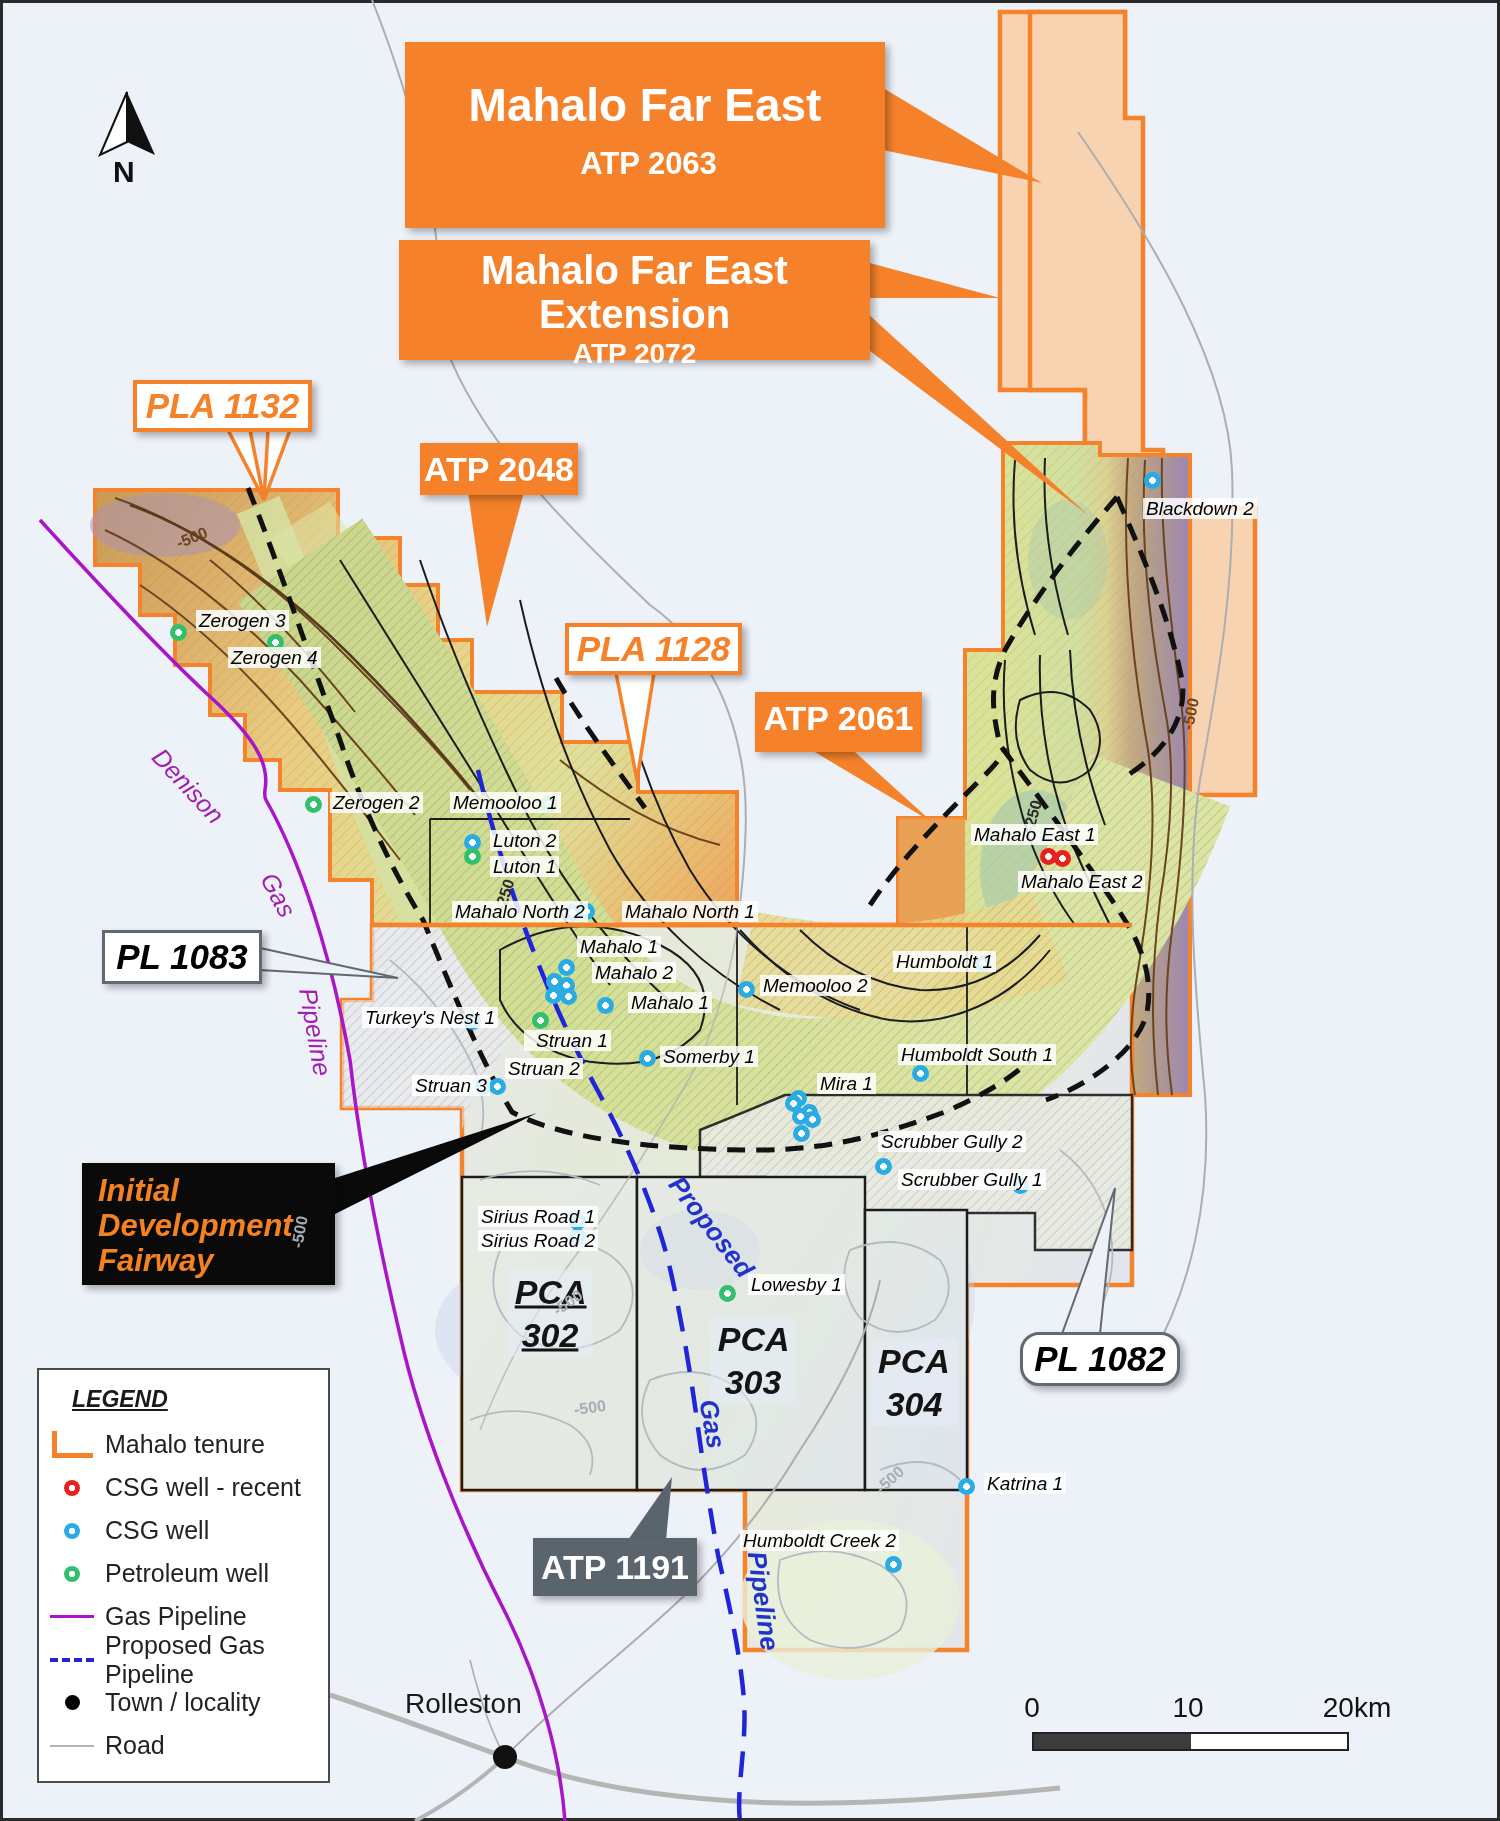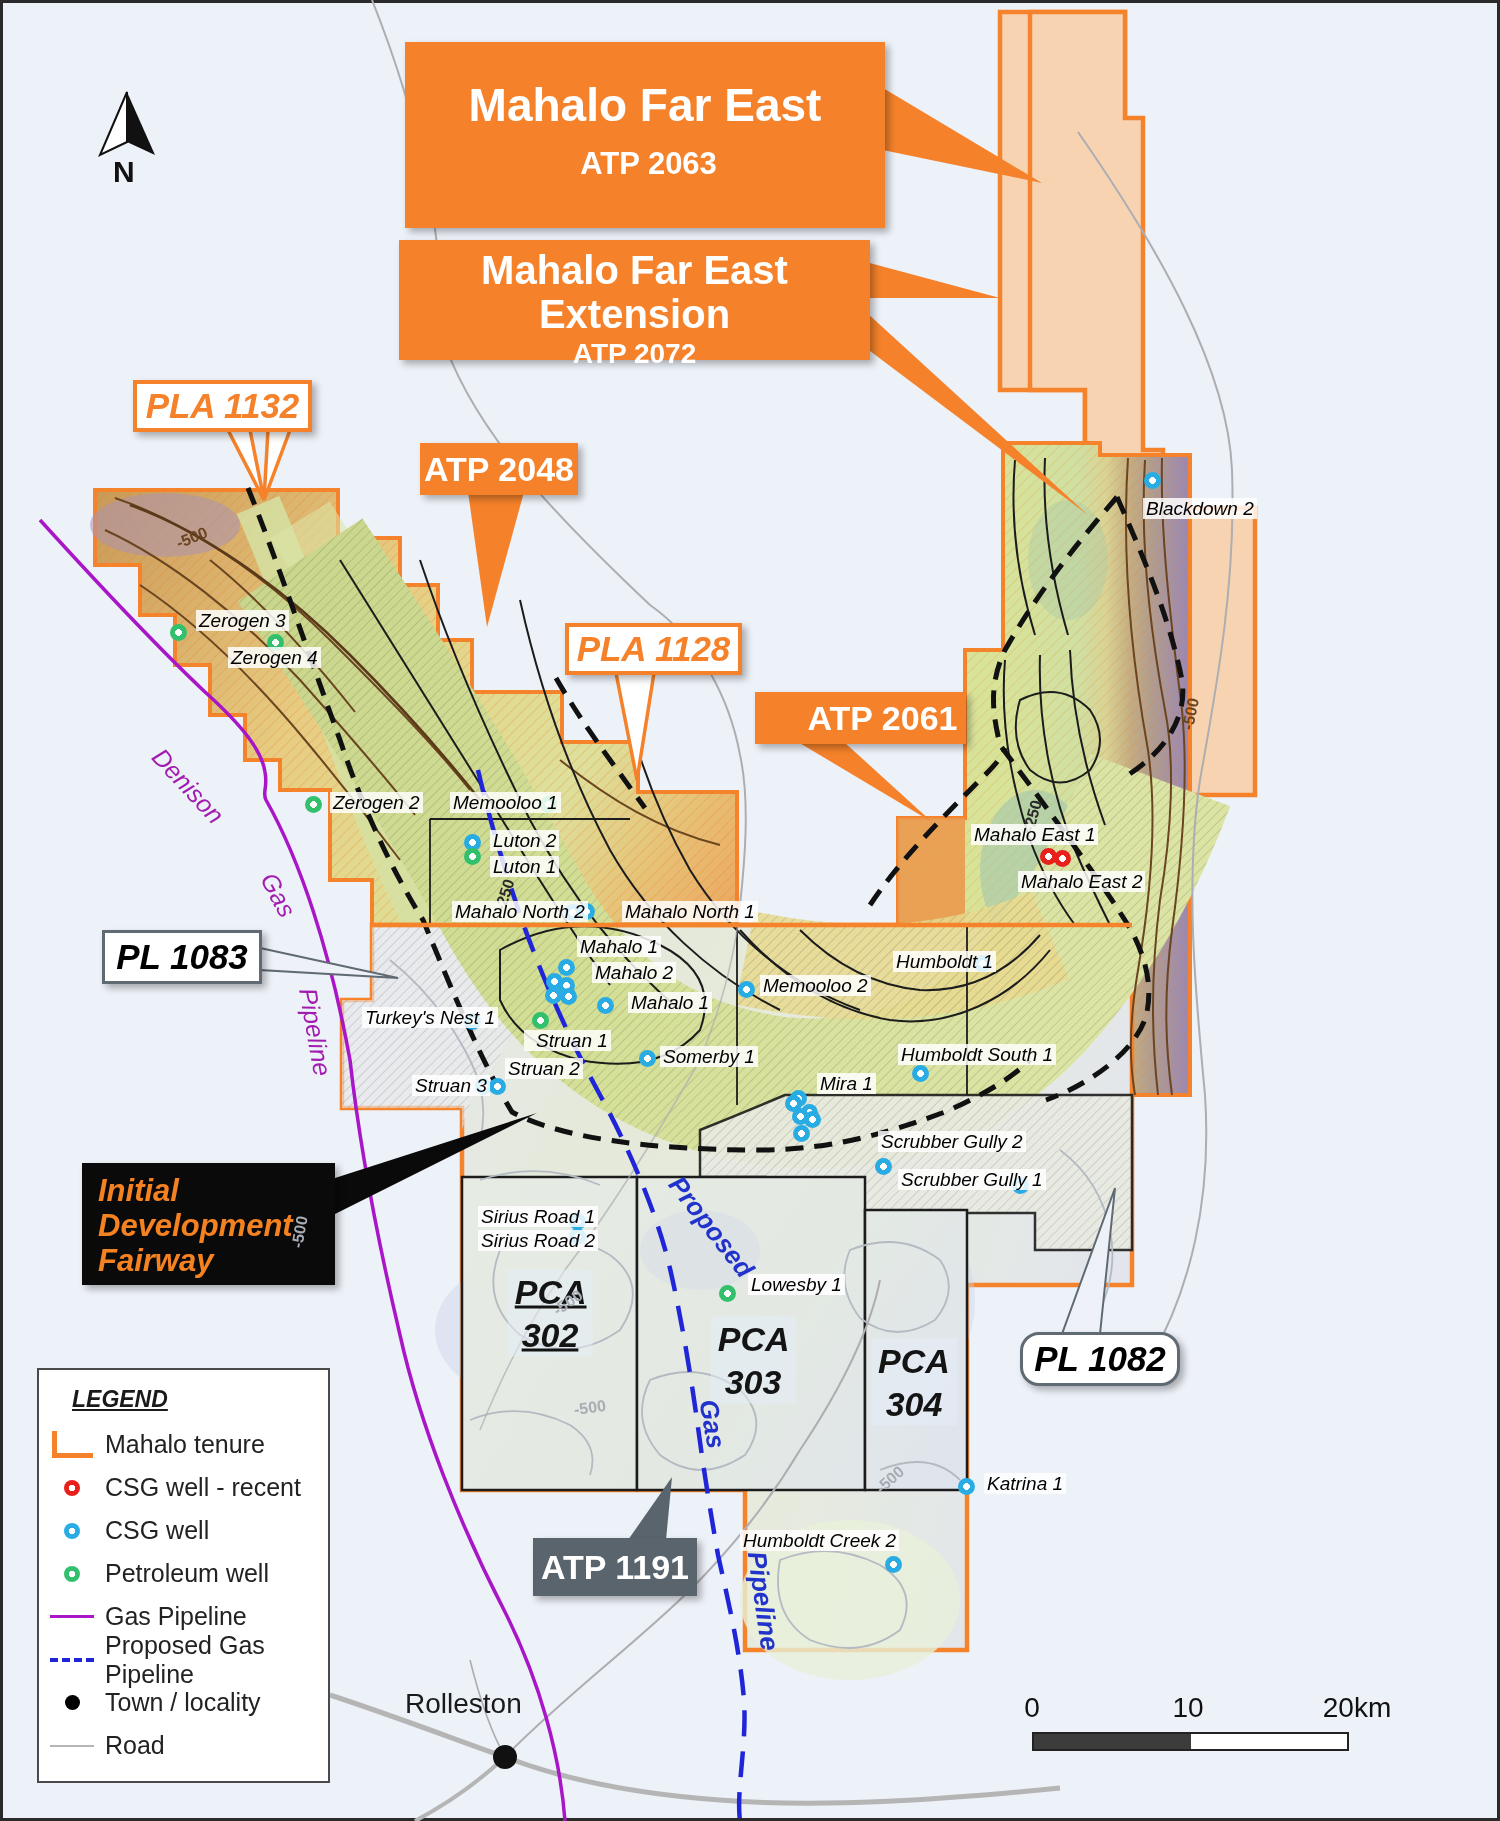--- a/index.html
+++ b/index.html
@@ -261,21 +261,21 @@
 </div>
 
 <div class="callout co-wht-org" style="left:133px;top:380px;width:171px;height:44px;line-height:44px;font-size:35px;">
   <span>PLA 1132</span>
 </div>
 
 <div class="callout co-wht-org" style="left:565px;top:623px;width:169px;height:44px;line-height:44px;font-size:35px;">
   <span>PLA 1128</span>
 </div>
 
-<div class="callout co-orange" style="left:755px;top:692px;width:167px;height:52px;line-height:52px;font-weight:bold;font-size:34px;padding-left:44px;">
+<div class="callout co-orange" style="left:755px;top:692px;width:167px;height:60px;line-height:52px;font-weight:bold;font-size:34px;">
   <span>ATP 2061</span>
 </div>
 
 <div class="callout co-wht-gry" style="left:102px;top:930px;width:154px;height:48px;line-height:48px;font-size:35px;">
   <span>PL 1083</span>
 </div>
 
 <div class="callout co-wht-gry" style="left:1020px;top:1332px;width:154px;height:48px;line-height:48px;font-size:35px;border-radius:19px;">
   <span>PL 1082</span>
 </div>

